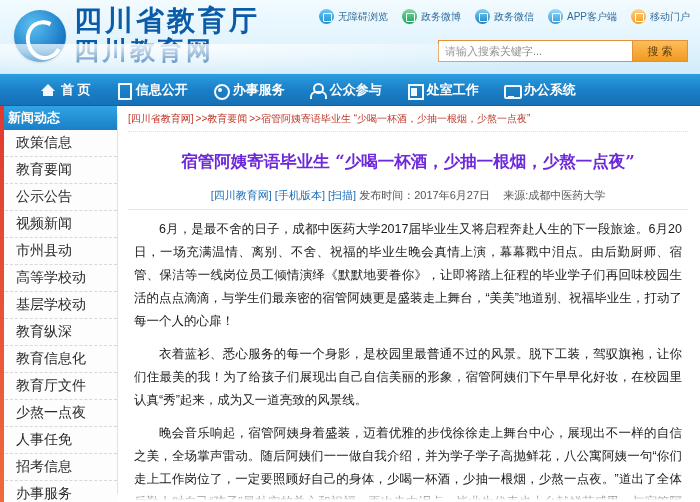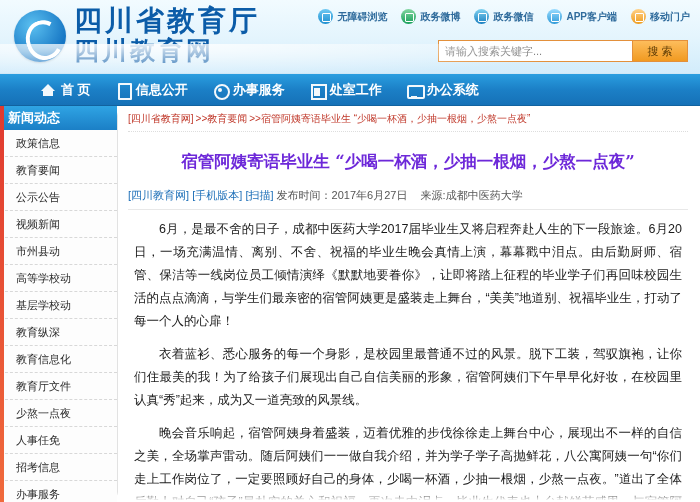--- a/index.html
+++ b/index.html
@@ -51,21 +51,21 @@
     font-family: "DejaVu Serif", serif;
     font-weight: bold;
     letter-spacing: 3px;
   }
   .site-title .line1 { font-size: 28px; line-height: 30px; }
   .site-title .line2 { font-size: 25px; line-height: 30px; }
 
   .top-links {
     position: absolute; right: 10px; top: 9px;
     display: flex; align-items: flex-end; gap: 14px;
-    font-size: 10px; color: #2f6b9c; font-weight: bold;
+    font-size: 10px; color: #2f6b9c;
   }
   .top-link { display: flex; align-items: center; gap: 4px; cursor: pointer; }
   .tl-ico {
     width: 15px; height: 15px; border-radius: 50%;
     background: linear-gradient(180deg, #6fc9f3, #1d8fd0);
     display: inline-block; position: relative;
   }
   .tl-ico::after {
     content: ""; position: absolute; left: 4px; top: 4px;
     width: 7px; height: 7px; border: 1px solid #fff; border-radius: 1px;
@@ -195,21 +195,21 @@
     color: #fff;
     font-size: 13px; font-weight: bold;
     display: flex; align-items: center;
     padding-left: 8px;
   }
   .side-item {
     height: 27px;
     border-bottom: 1px dashed #d8d8d8;
     display: flex; align-items: center;
     padding-left: 16px;
-    font-size: 11px;
+    font-size: 14px;
     color: #2a2a2a;
     cursor: pointer;
     background: #fdfdfd;
   }
 
   
   .main {
     flex: 1 1 auto;
     position: relative;
     padding: 0 12px 0 10px;
@@ -232,20 +232,21 @@
   .article-title {
     margin: 18px 4px 10px 4px;
     text-align: center;
     font-family: "DejaVu Serif", serif;
     font-size: 16.5px;
     font-weight: bold;
     color: #6d28d9;
     line-height: 24px;
   }
   .meta {
+    text-align: center;
     font-size: 11px;
     color: #555;
     padding: 4px 0 6px 0;
     border-bottom: 1px solid #e8e8e8;
     white-space: nowrap;
   }
   .meta .mlink { color: #1d6fb8; cursor: pointer; }
   .meta .msep { color: #888; margin: 0 2px; }
 
   .article-body {
@@ -321,20 +322,24 @@
       <span class="nav-ico ico-home"></span>
       <span>首 页</span>
     </div>
     <div class="nav-item">
       <span class="nav-ico ico-doc"></span>
       <span>信息公开</span>
     </div>
     <div class="nav-item">
       <span class="nav-ico ico-gear"></span>
       <span>办事服务</span>
+    </div>
+    <div class="nav-item">
+      <span class="nav-ico ico-people"></span>
+      <span>公众参与</span>
     </div>
     <div class="nav-item">
       <span class="nav-ico ico-build"></span>
       <span>处室工作</span>
     </div>
     <div class="nav-item">
       <span class="nav-ico ico-sys"></span>
       <span>办公系统</span>
     </div>
   </div>

